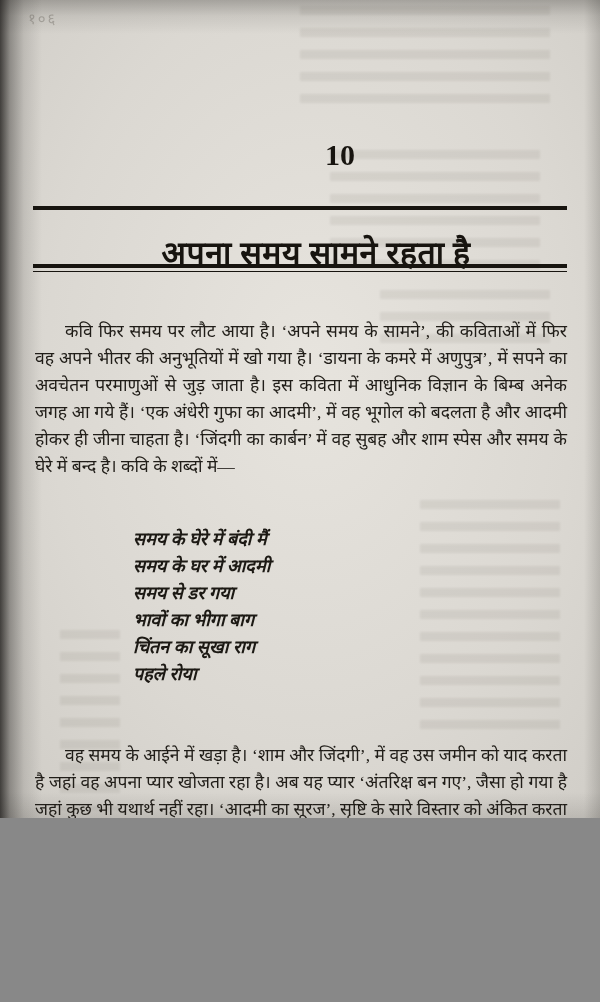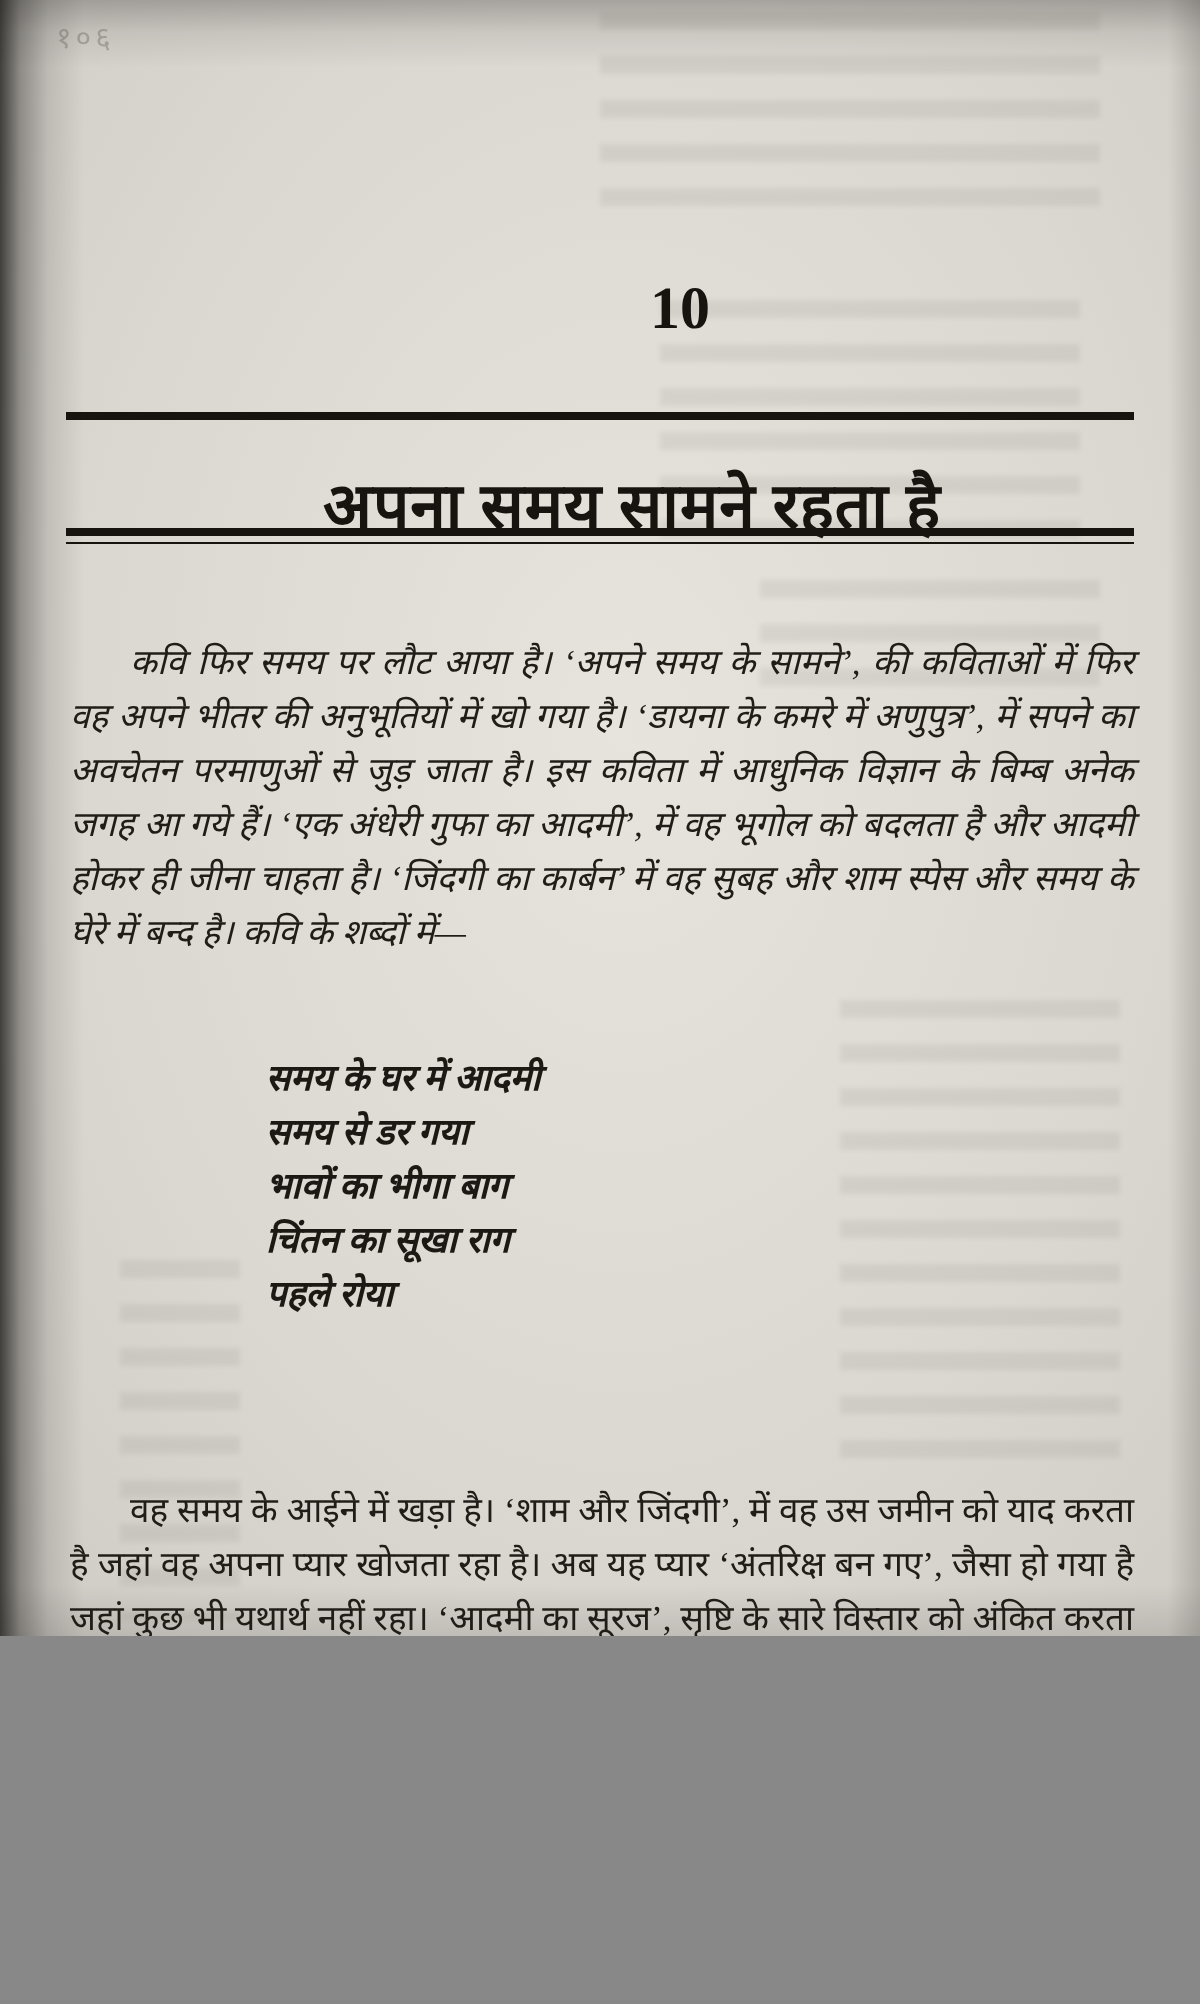--- a/index.html
+++ b/index.html
@@ -46,21 +46,21 @@
     position:absolute;top:264px;left:33px;right:33px;height:9px;
   }
   .rule-bottom .thick{height:4px;background:#17140f;}
   .rule-bottom .thin{height:1px;background:#17140f;margin-top:3px;}
   .para{
     position:absolute;left:35px;right:33px;
     font-size:17.5px;line-height:27px;
     text-align:justify;color:#201d18;
   }
   .para .indent{display:inline-block;width:30px;}
-  .para1{top:318px;font-style:italic;}
+  .para1{top:318px;}
   .para2{top:742px;}
   .poem{
     position:absolute;top:526px;left:133px;right:40px;
     font-size:18px;line-height:27px;
     font-weight:bold;font-style:italic;color:#1c1914;
   }
   .poem .poem-line{white-space:nowrap;}
   .footnote-rule{
     position:absolute;top:929px;left:33px;width:132px;height:2px;background:#26221c;
   }
@@ -91,20 +91,21 @@
   <h1 class="title" style="margin:16px;">अपना समय सामने रहता है</h1>
 
   <div class="rule-bottom">
     <div class="thick"></div>
     <div class="thin"></div>
   </div>
 
   <p class="para para1" style="margin:0;"><span class="indent"></span><span>कवि फिर समय पर लौट आया है। ‘अपने समय के सामने’, की कविताओं में फिर वह अपने भीतर की अनुभूतियों में खो गया है। ‘डायना के कमरे में अणुपुत्र’, में सपने का अवचेतन परमाणुओं से जुड़ जाता है। इस कविता में आधुनिक विज्ञान के बिम्ब अनेक जगह आ गये हैं। ‘एक अंधेरी गुफा का आदमी’, में वह भूगोल को बदलता है और आदमी होकर ही जीना चाहता है। ‘जिंदगी का कार्बन’ में वह सुबह और शाम स्पेस और समय के घेरे में बन्द है। कवि के शब्दों में—</span></p>
 
   <div class="poem">
+    <div class="poem-line">समय के घेरे में बंदी मैं</div>
     <div class="poem-line">समय के घर में आदमी</div>
     <div class="poem-line">समय से डर गया</div>
     <div class="poem-line">भावों का भीगा बाग</div>
     <div class="poem-line">चिंतन का सूखा राग</div>
     <div class="poem-line">पहले रोया</div>
   </div>
 
   <p class="para para2" style="margin:0;"><span class="indent"></span><span>वह समय के आईने में खड़ा है। ‘शाम और जिंदगी’, में वह उस जमीन को याद करता है जहां वह अपना प्यार खोजता रहा है। अब यह प्यार ‘अंतरिक्ष बन गए’, जैसा हो गया है जहां कुछ भी यथार्थ नहीं रहा। ‘आदमी का सूरज’, सृष्टि के सारे विस्तार को अंकित करता है। ‘भीड़ का आदमी’, में वह अपने भीतर लगातार कुछ न कुछ सोचता रहता है। वह कहता हैं—</span></p>
 
   <div class="footnote-rule"></div>

